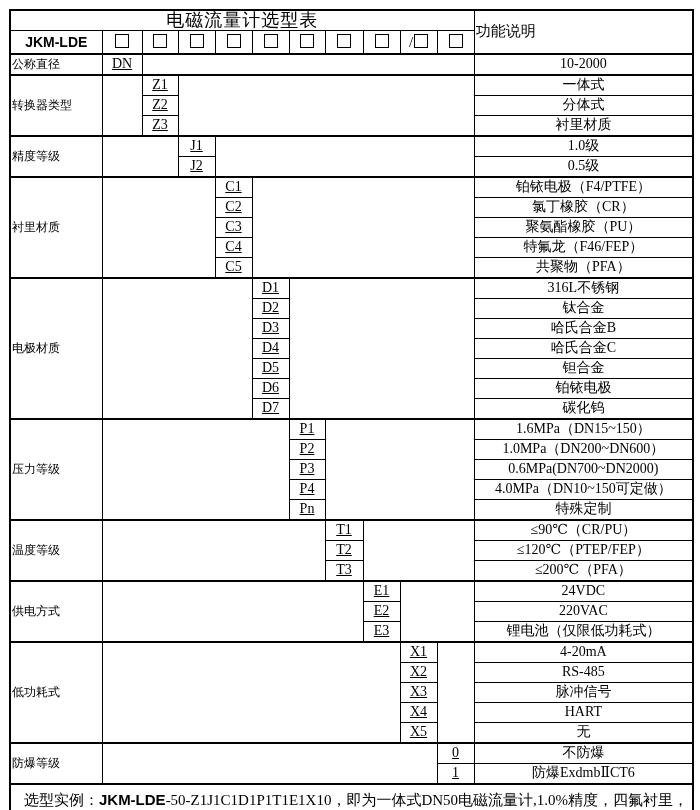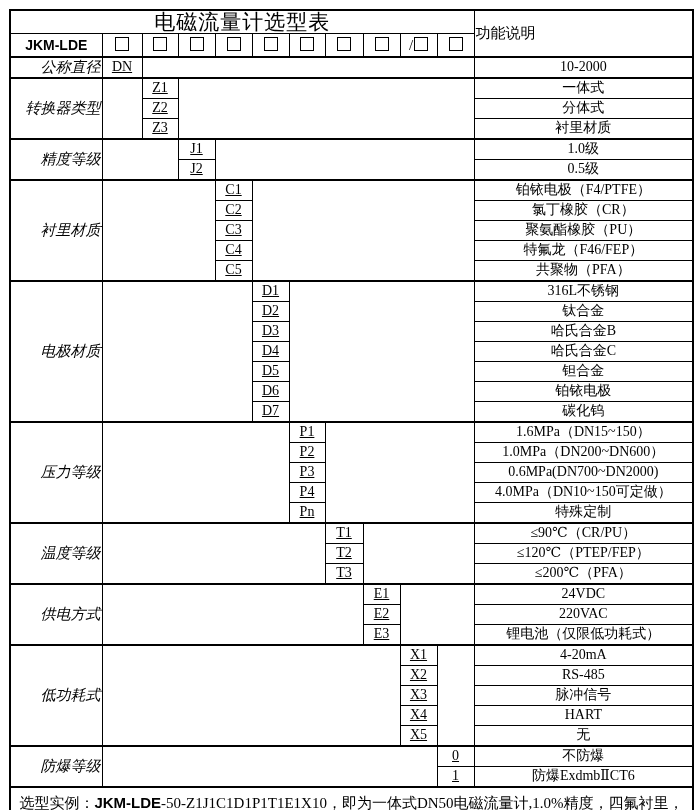--- a/index.html
+++ b/index.html
@@ -3,37 +3,37 @@
 <meta charset="utf-8">
 <style>
   html,body{margin:0;padding:0;background:#fff;}
   .page{position:relative;width:700px;height:810px;background:#ffffff;
         font-family:"Liberation Serif","DejaVu Serif",serif;color:#000;}
   table.sel{position:absolute;left:9px;top:9px;width:683px;
         border-collapse:collapse;table-layout:fixed;border:2px solid #000;background:#fff;}
   td{border:1px solid #000;padding:0 1px;height:19px;line-height:1.05;
      font-size:14px;overflow:hidden;white-space:nowrap;}
   tr.sec > td{border-top:2px solid #000;}
-  .title{font-size:21px;text-align:center;letter-spacing:1px;}
+  .title{font-size:18px;text-align:center;letter-spacing:1px;}
   .desc-hdr{font-size:15px;text-align:left;}
-  .lbl{font-size:15px;text-align:right;font-style:italic;}
+  .lbl{font-size:12px;text-align:left;}
   .code{text-align:center;text-decoration:underline;}
   .desc{text-align:center;border-radius:7px;}
   .fill{background:#fff;}
   .r-title td{height:17px;}
   .r-model td{height:22px;}
   .model-name{font-family:"Liberation Sans","DejaVu Sans",sans-serif;
               font-weight:bold;font-size:14px;text-align:center;}
   .boxcell{text-align:center;}
   .box{display:inline-block;width:12px;height:12px;border:1px solid #000;
        vertical-align:-1px;background:#fff;}
   .slash{font-size:15px;margin-right:1px;}
   .bottom{height:70px;padding:5px 4px 2px 4px;font-size:15px;
           white-space:normal;line-height:1.3;vertical-align:top;}
-  .ex1{text-align:center;}
+  .ex1{text-align:right;}
   .ex2{text-align:center;}
   .model-font{font-family:"Liberation Sans","DejaVu Sans",sans-serif;font-weight:bold;}
 </style>
 </head>
 <body>
 
 <div class="page">
 <table class="sel">
   <colgroup>
     <col style="width:92px">

